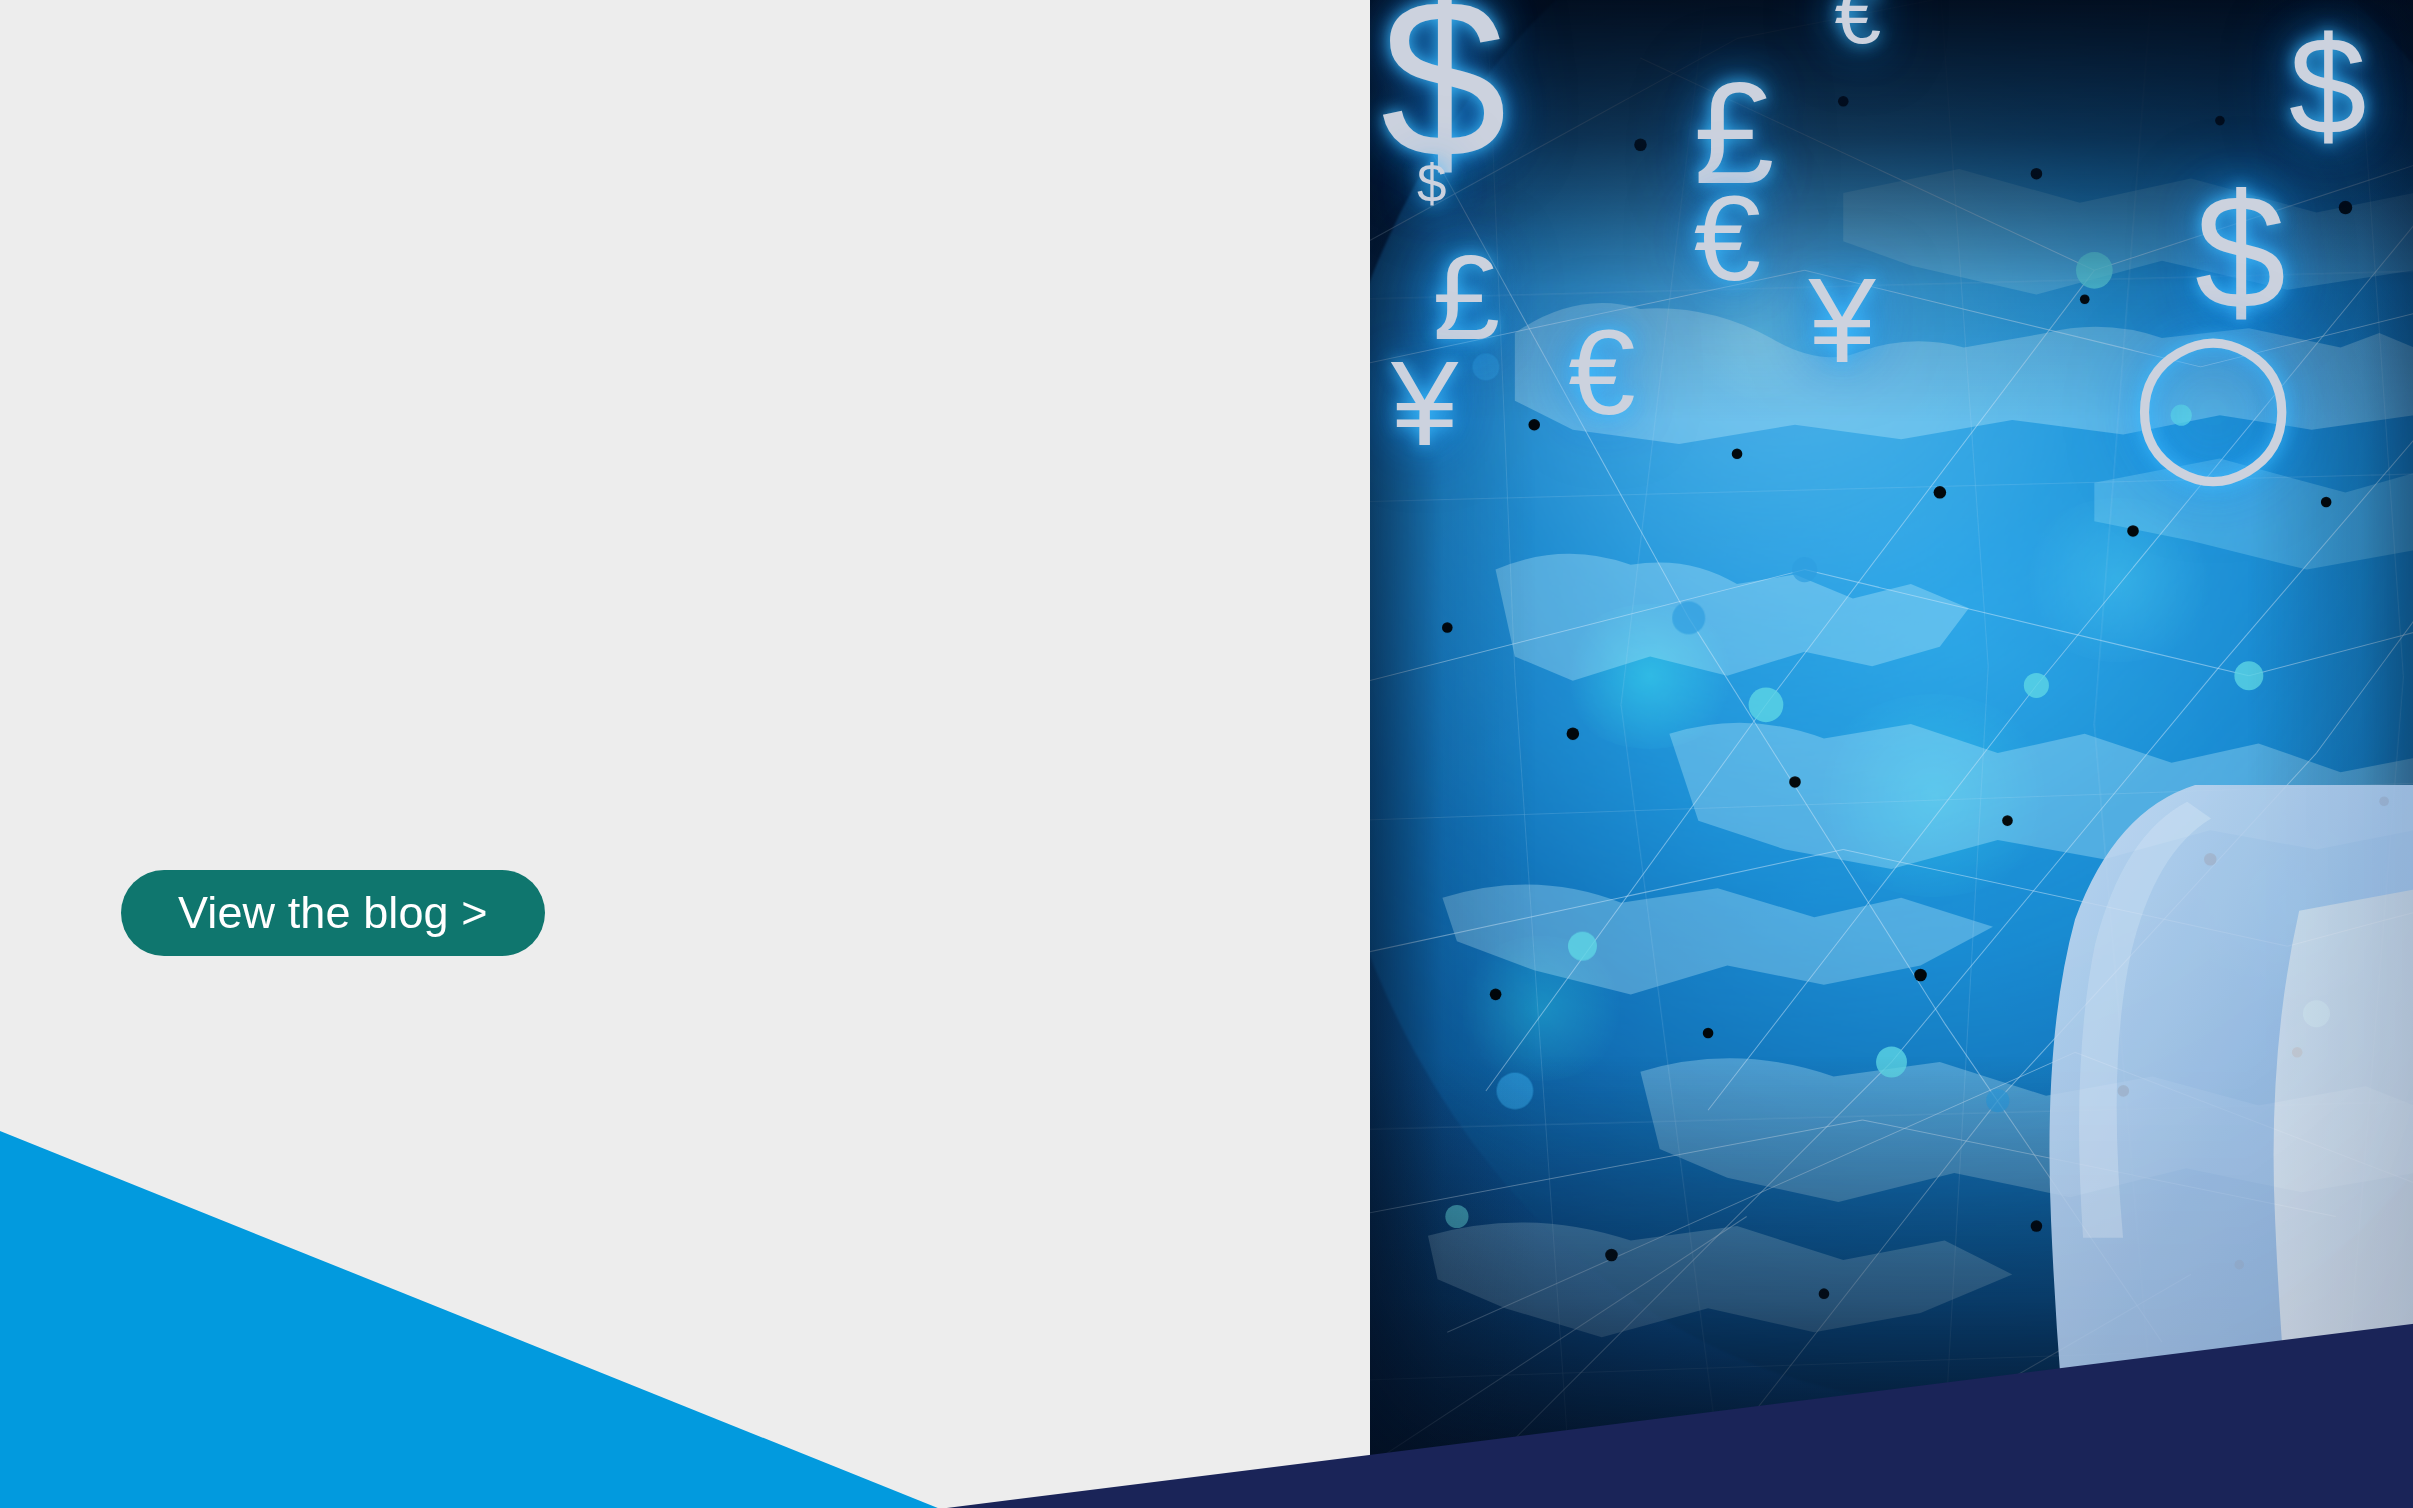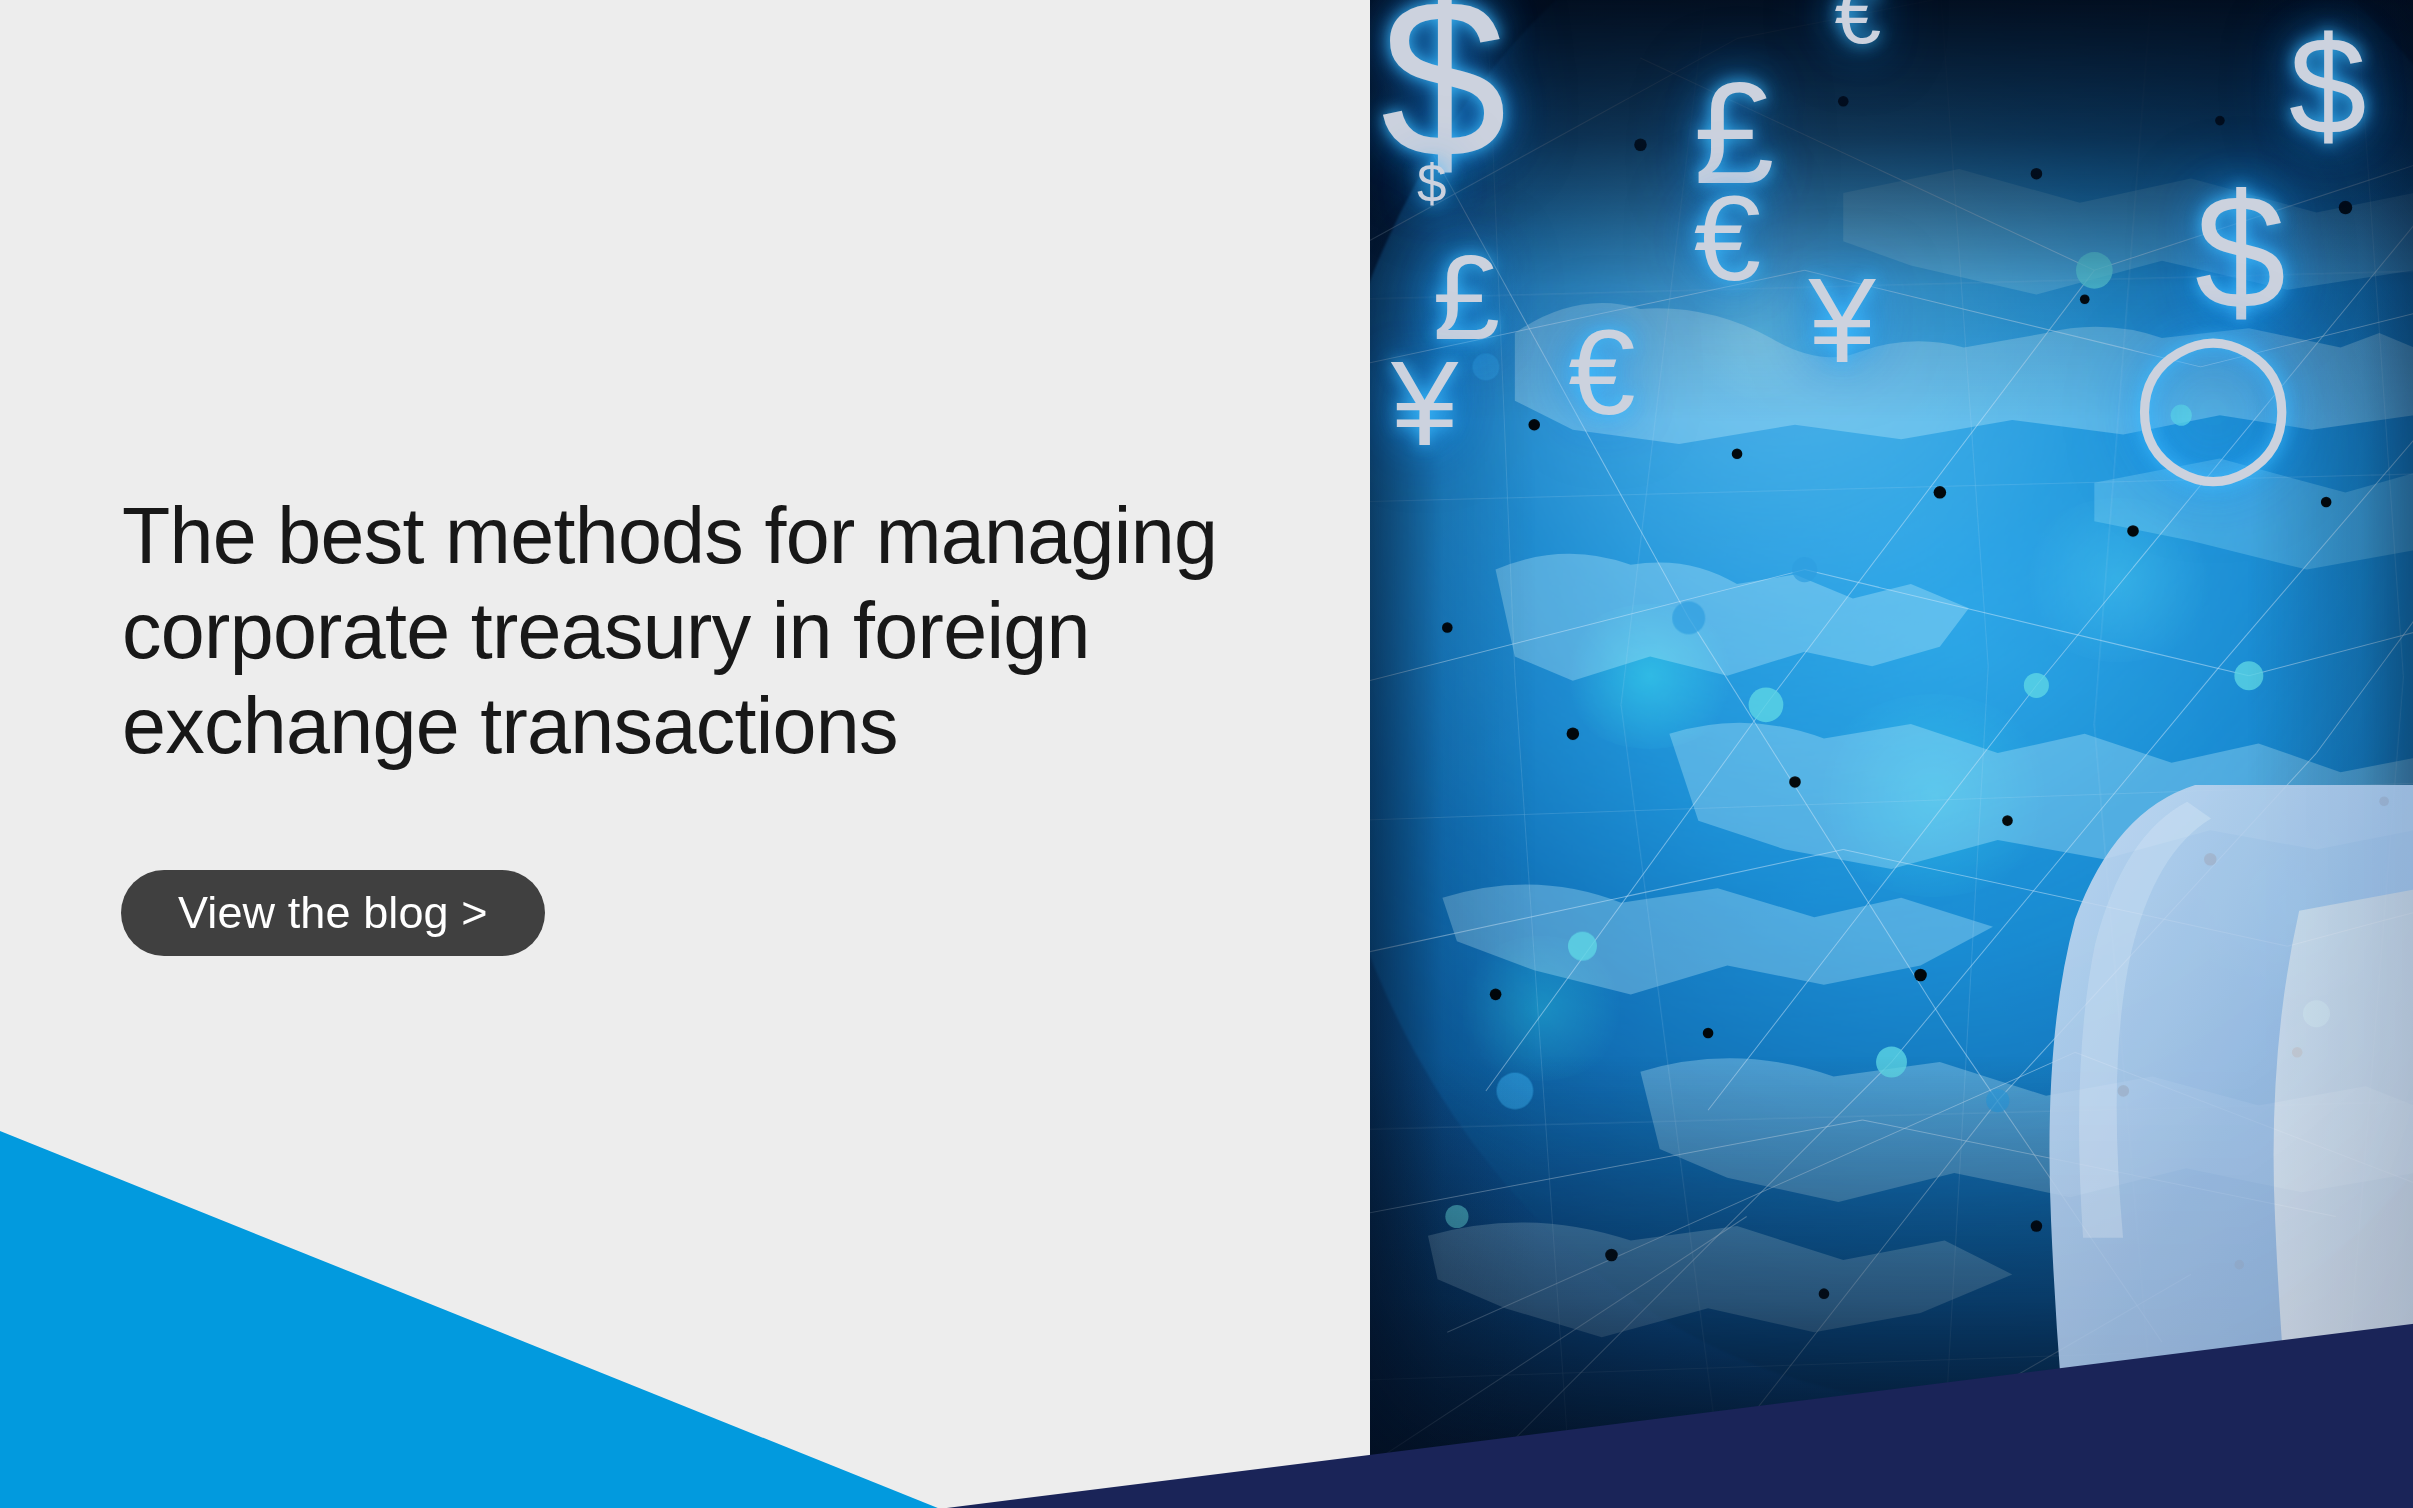--- a/index.html
+++ b/index.html
@@ -272,20 +272,17 @@
     </svg>
   </div>
 
   <div id="shape-cyan">
     <svg viewBox="0 0 5001 3126" preserveAspectRatio="none" aria-hidden="true">
       <polygon points="0,2343 0,3126 1948,3126" fill="#029ADE"></polygon>
     </svg>
   </div>
 
   <div id="content">
-    <h1 id="headline" style="color: rgb(24, 24, 24);">The best methods for managing
-corporate treasury in foreign
-exchange transactions</h1>
-    <button id="cta-button" style="background: #404040; color: rgb(255, 255, 255);">View the blog &gt;</button>
+    <button id="cta-button" style="background: #0f766e; color: rgb(255, 255, 255);">View the blog &gt;</button>
   </div>
 
 </div>
 
 
 </body></html>

